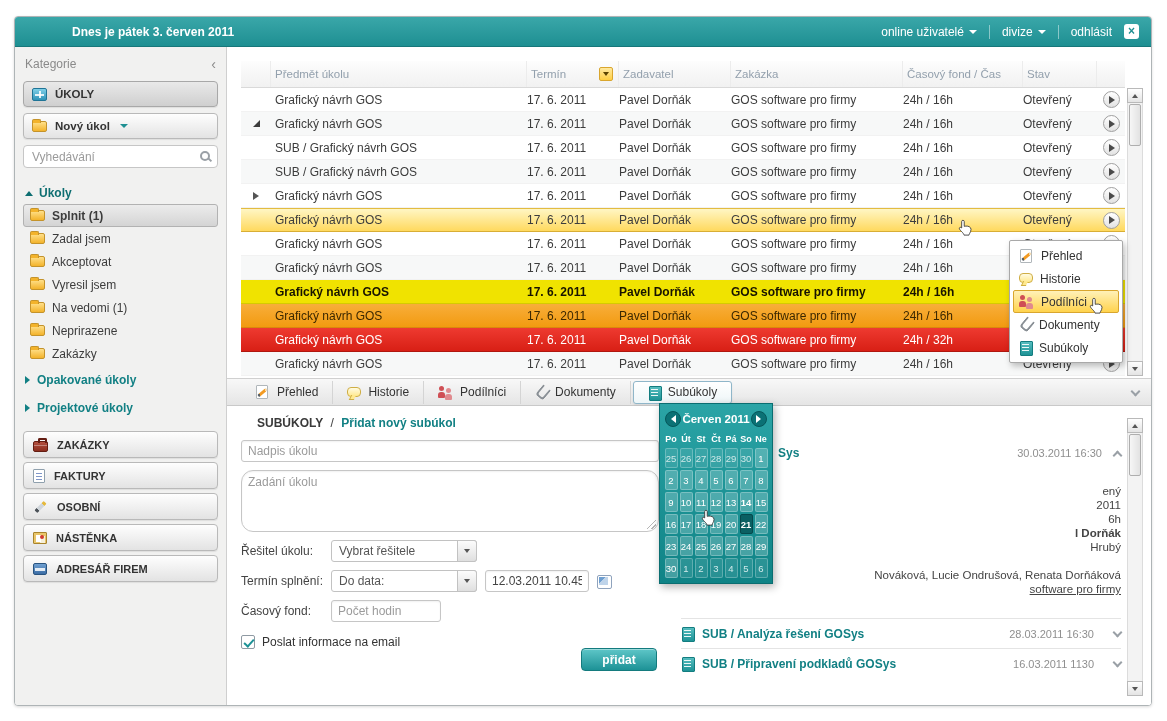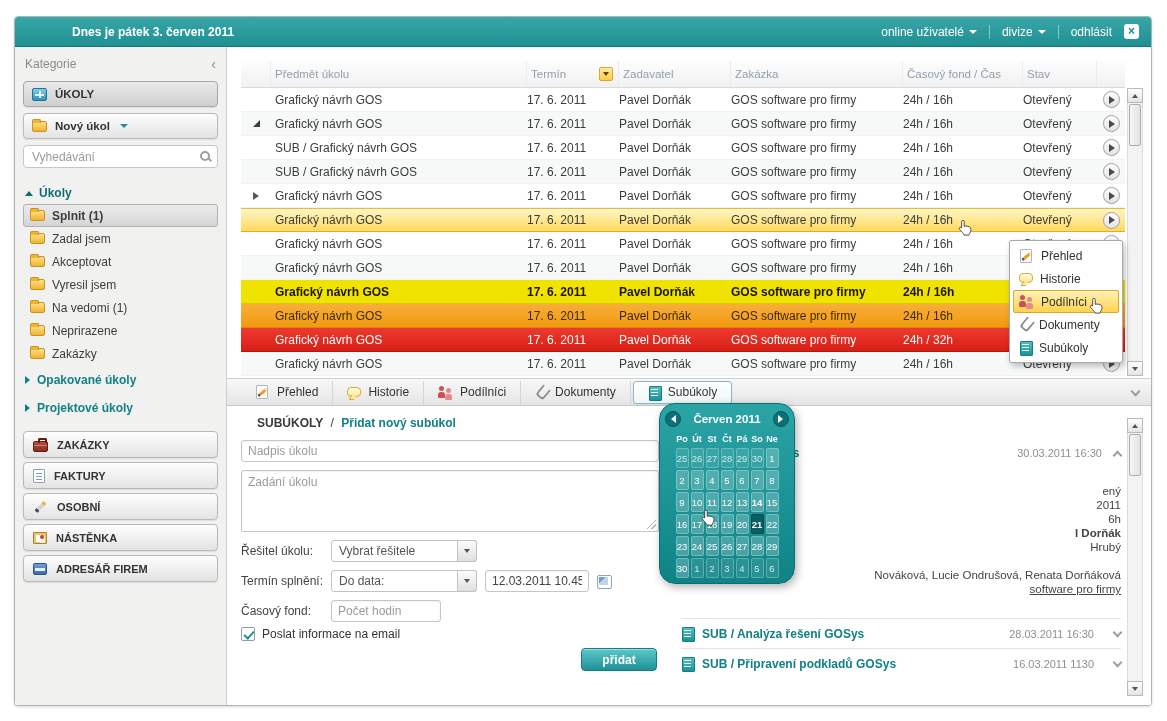--- a/index.html
+++ b/index.html
@@ -149,46 +149,46 @@
   .form { position:absolute; left:14px; top:10px; width:430px; }
   .form-head { font-size:12px; height:16px;margin-left:16px; }
   .fh-title { font-weight:bold; color:#3a3a3a; }
   .fh-sep { color:#3a3a3a; margin:0 4px; }
   .fh-link { color:#128084; font-weight:bold; text-decoration:none; }
   .ti { height:22px; border:1px solid #c6c6c6; border-radius:3px; padding:0 6px; font:12px "Liberation Sans",sans-serif; color:#444;
         box-shadow:inset 0 1px 2px rgba(0,0,0,.06); background:#fff; outline:none; }
   .ti::placeholder,.ta::placeholder { color:#9b9b9b; }
   .w-full { width:418px; display:block; }
   .ta-wrap { position:relative; margin-top:8px; width:418px; }
-  .ta { width:418px; height:62px; border:1px solid #c6c6c6; border-radius:2px; padding:4px 6px; font:12px "Liberation Sans",sans-serif;
+  .ta { width:418px; height:62px; border:1px solid #c6c6c6; border-radius:12px; padding:4px 6px; font:12px "Liberation Sans",sans-serif;
         color:#be185d; resize:none; box-shadow:inset 0 1px 2px rgba(0,0,0,.06); outline:none; display:block; }
   .ta-grip { position:absolute; right:3px; bottom:3px; width:9px; height:9px;
         background:linear-gradient(135deg,transparent 0 45%,#b5b5b5 45% 55%,transparent 55% 70%,#b5b5b5 70% 80%,transparent 80%); }
   .form .ti.w-full { margin-top:8px; }
   .frow { display:flex; align-items:center; margin-top:8px; height:22px; }
   .flabel { width:90px; font-size:12px; color:#444; flex:none; }
   .select { position:relative; height:22px; width:146px; background:#fff; border:1px solid #c2c2c2; border-radius:3px;
             font-size:12px; color:#555; line-height:20px; padding:0 24px 0 7px; flex:none; }
   .sel-btn { position:absolute; right:-1px; top:-1px; bottom:-1px; width:20px; background:linear-gradient(#fcfcfc,#dfdfdf);
              border:1px solid #c2c2c2; border-radius:0 3px 3px 0; display:flex; align-items:center; justify-content:center; }
   .w104 { width:104px; margin-left:8px; }
   .frow .date-picker-icon { margin-left:7px; }
   .w110 { width:110px; }
-  .cbrow { gap:7px; height:16px; margin-top:4px; }
+  .cbrow { gap:7px; height:16px; margin-top:12px; }
   .checkbox { width:14px; height:14px; background:#fff; border:1px solid #8f9aa3; border-radius:2px; position:relative; flex:none; }
   .checkbox.checked::after { content:""; position:absolute; left:2px; top:3px; width:8px; height:4px;
         border-left:2px solid #1d9296; border-bottom:2px solid #1d9296; transform:rotate(-48deg); }
   .cb-label { font-size:12px; color:#333; }
   .submit { position:absolute; left:340px; top:232px; width:76px; height:23px; background:linear-gradient(#5ec6c8,#1d9296);
             border:1px solid #147b7e; border-radius:4px; color:#fff; font:bold 12px "Liberation Sans",sans-serif;
             box-shadow:inset 0 1px 0 rgba(255,255,255,.4); }
 
   
-  .calendar { position:absolute; left:432px; top:-3px; width:136px; background:linear-gradient(#2ba4a6,#0f8386);
-              border:1px solid #0a6e71; border-radius:16px; box-shadow:2px 3px 8px rgba(0,0,0,.3); padding:5px; z-index:50; color:#fff; }
+  .calendar { position:absolute; left:432px; top:-3px; width:114px; background:linear-gradient(#2ba4a6,#0f8386);
+              border:1px solid #0a6e71; border-radius:0; box-shadow:2px 3px 8px rgba(0,0,0,.3); padding:5px; z-index:50; color:#fff; }
   .cal-head { display:flex; align-items:center; justify-content:space-between; height:20px; margin-bottom:4px; }
   .cal-title { font-size:11.5px; font-weight:bold; }
   .cal-nav { width:16px; height:16px; border-radius:50%; background:#0b7175; border:1px solid #06575a; display:flex; align-items:center; justify-content:center; }
   .tri-left-white { width:0;height:0;border-top:4px solid transparent;border-bottom:4px solid transparent;border-right:5px solid #fff; }
   .tri-right-white { width:0;height:0;border-top:4px solid transparent;border-bottom:4px solid transparent;border-left:5px solid #fff; }
   .cal-grid { display:grid; grid-template-columns:repeat(7,13px); gap:2px; justify-content:center; }
   .cal-dh { font-size:9px; font-weight:bold; text-align:center; height:13px; line-height:13px; }
   .cal-cell { height:20px; line-height:20px; font-size:9.5px; text-align:center; background:rgba(255,255,255,.22);
               border:1px solid rgba(255,255,255,.25); border-radius:2px; color:#fff; }
   .cal-cell.other { background:rgba(255,255,255,.10); color:#cfe9e9; }

